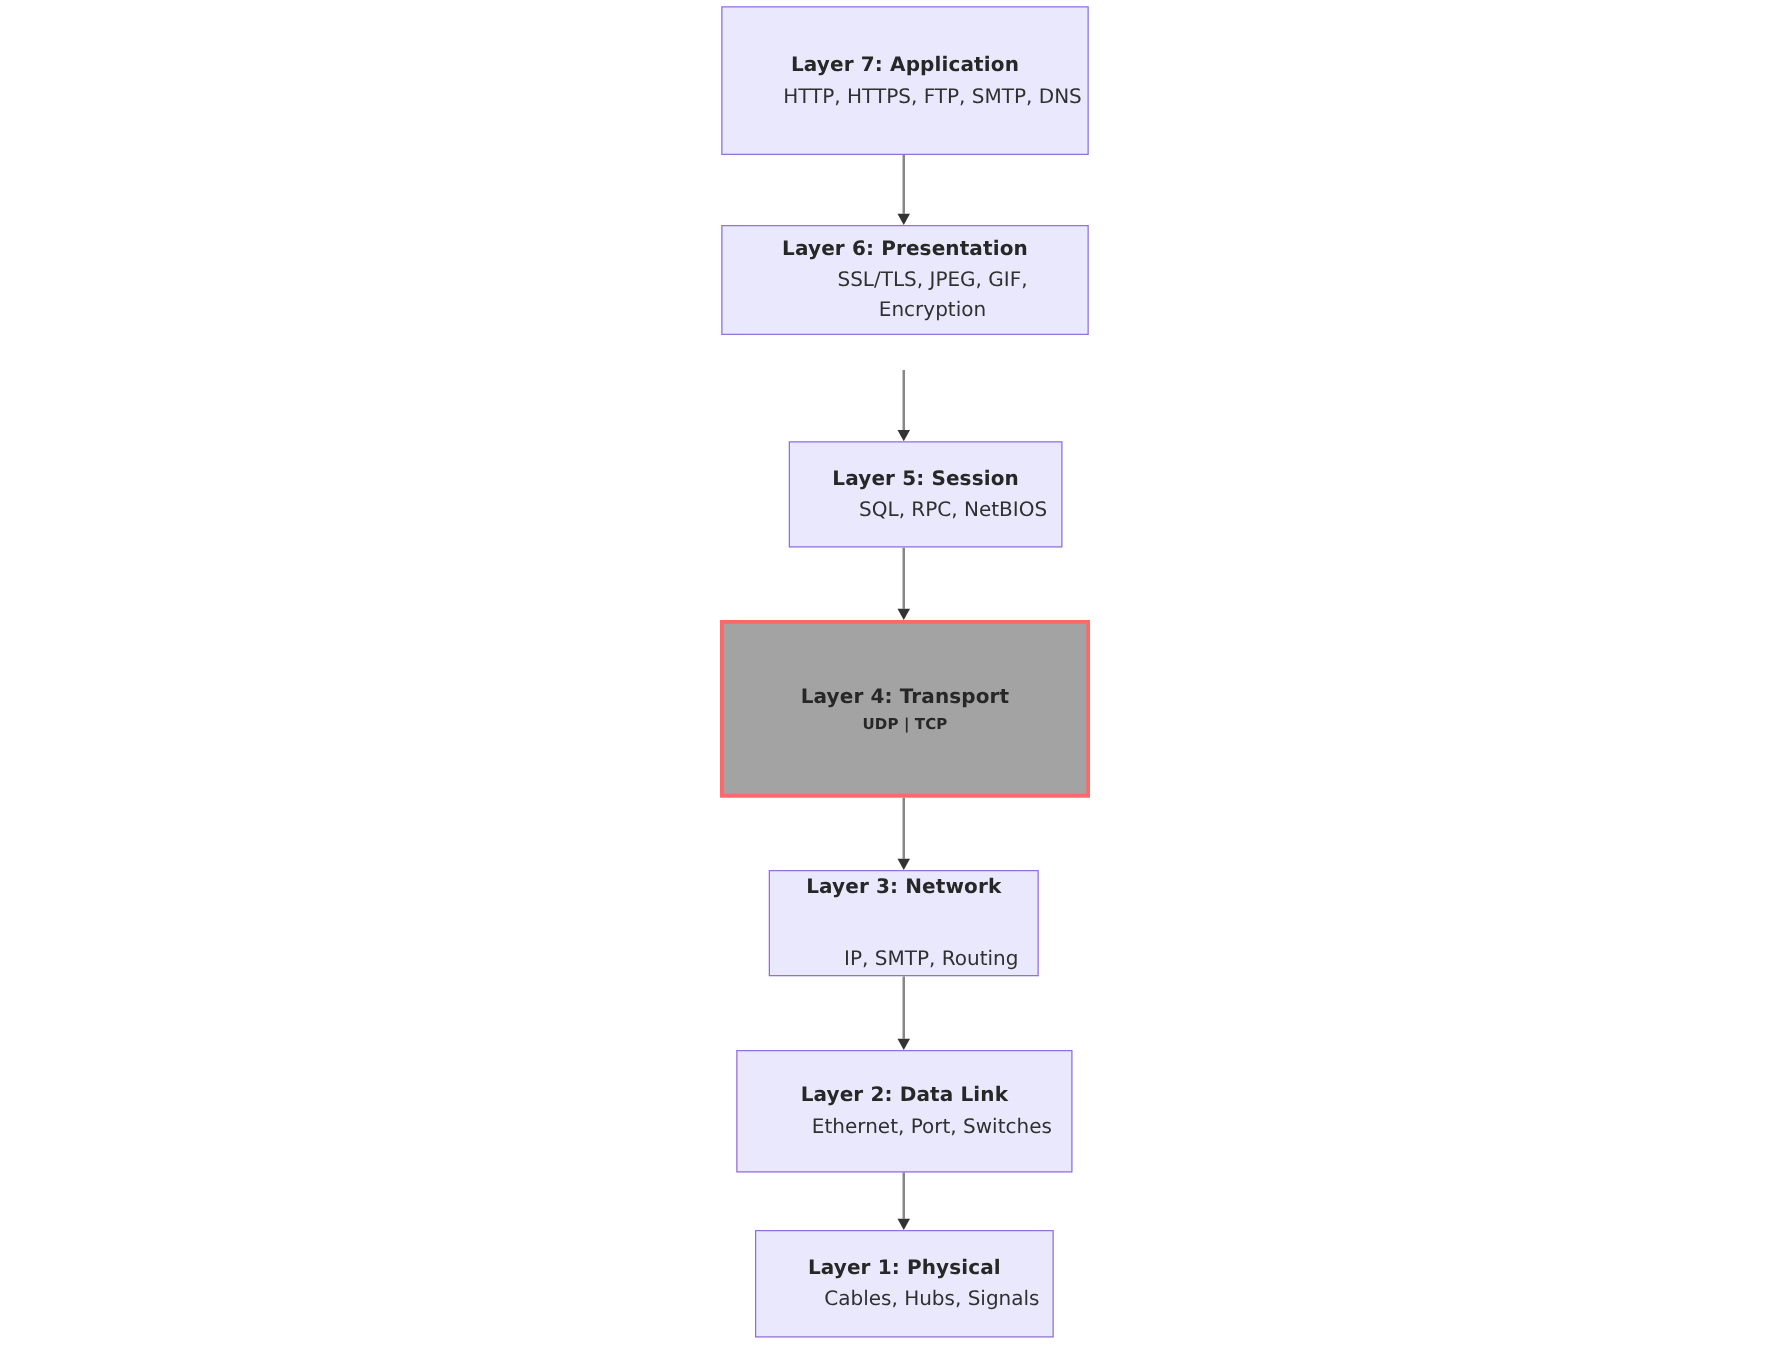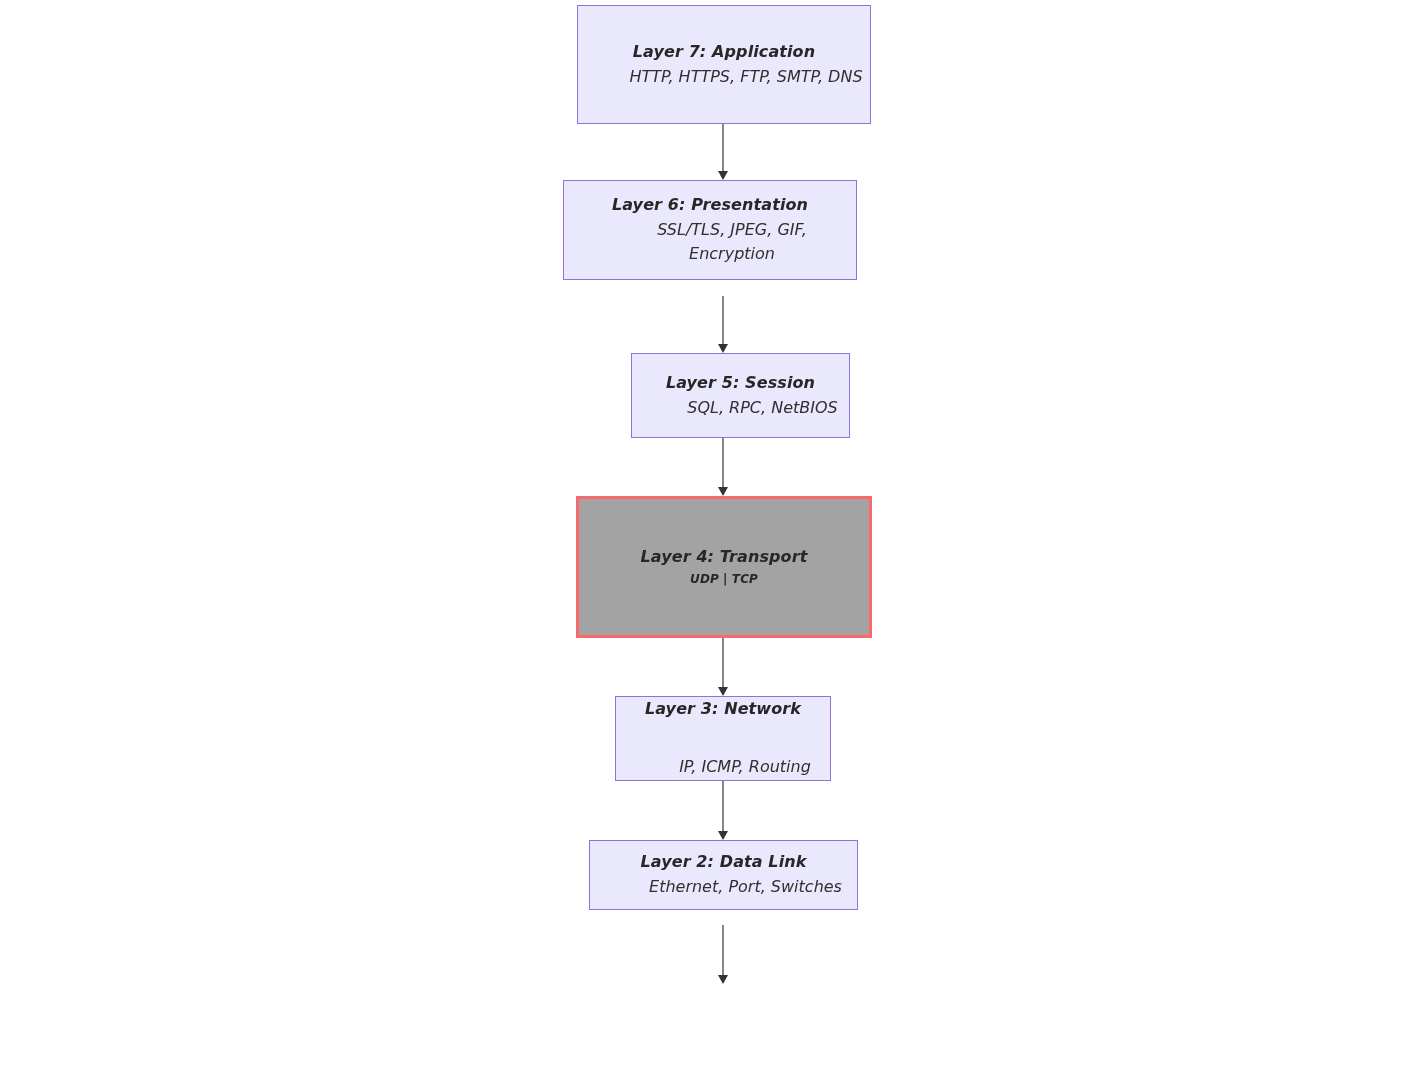--- a/index.html
+++ b/index.html
@@ -23,21 +23,20 @@
     position: absolute;
     box-sizing: border-box;
     display: flex;
     flex-direction: column;
     align-items: center;
     justify-content: center;
     background: #eae8fc;
     border: 1px solid #9370db;
     text-align: center;
     line-height: 1.55;
-    font-style: italic;
   }
   .node.highlight {
     background: #a3a3a3;
     border: 3px solid #fb6a6a;
   }
   .node-title {
     font-weight: bold;
     font-size: 16px;
     color: #272727;
     letter-spacing: 0.1px;
@@ -111,39 +110,43 @@
       <line x1="5" y1="0" x2="5" y2="50" stroke="#878787" stroke-width="2"></line>
       <polygon points="0,50 10,50 5,59" fill="#333333"></polygon>
     </svg>
   </div>
 
   <div class="node xwide" style="left:577px; top:5px; width:294px; height:119px;">
     <div class="node-title">Layer 7: Application</div>
     <div class="node-detail">HTTP, HTTPS, FTP, SMTP, DNS</div>
   </div>
 
-  <div class="node wide" style="left:563px; top:180px; width:294px; height:100px;">
+  <div class="node wide" style="left:577px; top:180px; width:294px; height:88px;">
     <div class="node-title">Layer 6: Presentation</div>
     <div class="node-detail">SSL/TLS, JPEG, GIF, Encryption</div>
   </div>
 
   <div class="node xwide" style="left:631px; top:353px; width:219px; height:85px;">
     <div class="node-title">Layer 5: Session</div>
     <div class="node-detail">SQL, RPC, NetBIOS</div>
   </div>
 
   <div class="node highlight" style="left:576px; top:496px; width:296px; height:142px;">
     <div class="node-title">Layer 4: Transport</div>
     <div class="node-sub-bold">UDP | TCP</div>
   </div>
 
   <div class="node xwide" style="left:615px; top:696px; width:216px; height:85px;justify-content:space-between;">
     <div class="node-title">Layer 3: Network</div>
-    <div class="node-detail">IP, ICMP, Routing</div>
+    <div class="node-detail">IP, SMTP, Routing</div>
   </div>
 
-  <div class="node xwide" style="left:589px; top:840px; width:269px; height:70px;">
+  <div class="node xwide" style="left:589px; top:840px; width:269px; height:98px;">
     <div class="node-title">Layer 2: Data Link</div>
     <div class="node-detail">Ethernet, Port, Switches</div>
   </div>
 
+  <div class="node xwide" style="left:604px; top:984px; width:239px; height:86px;">
+    <div class="node-title">Layer 1: Physical</div>
+    <div class="node-detail">Cables, Hubs, Signals</div>
+  </div>
 
 </div>
 
 </body></html>

